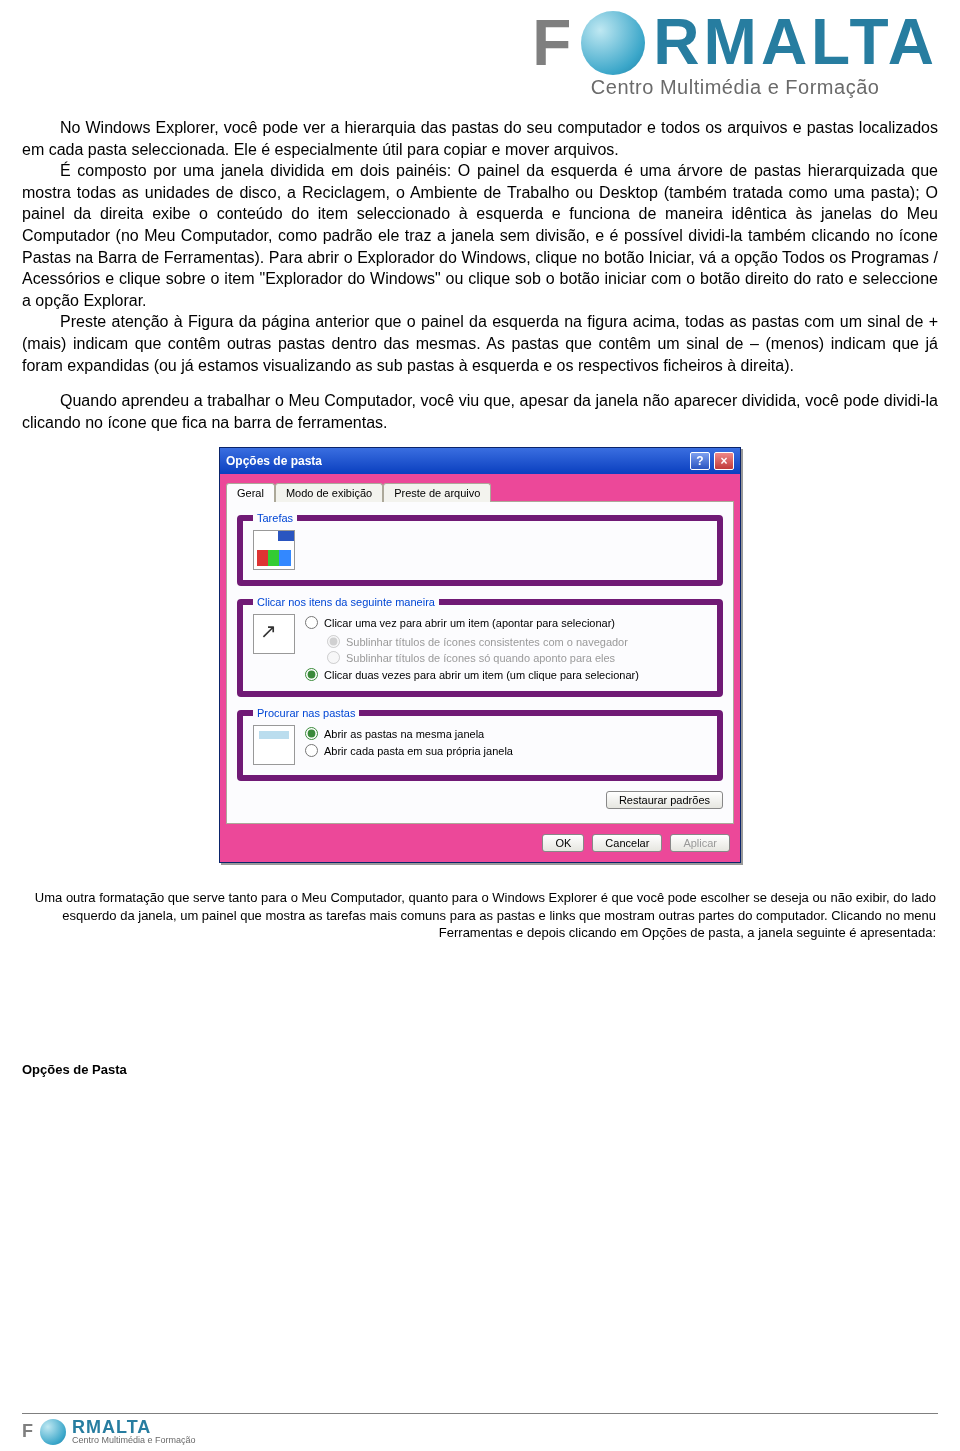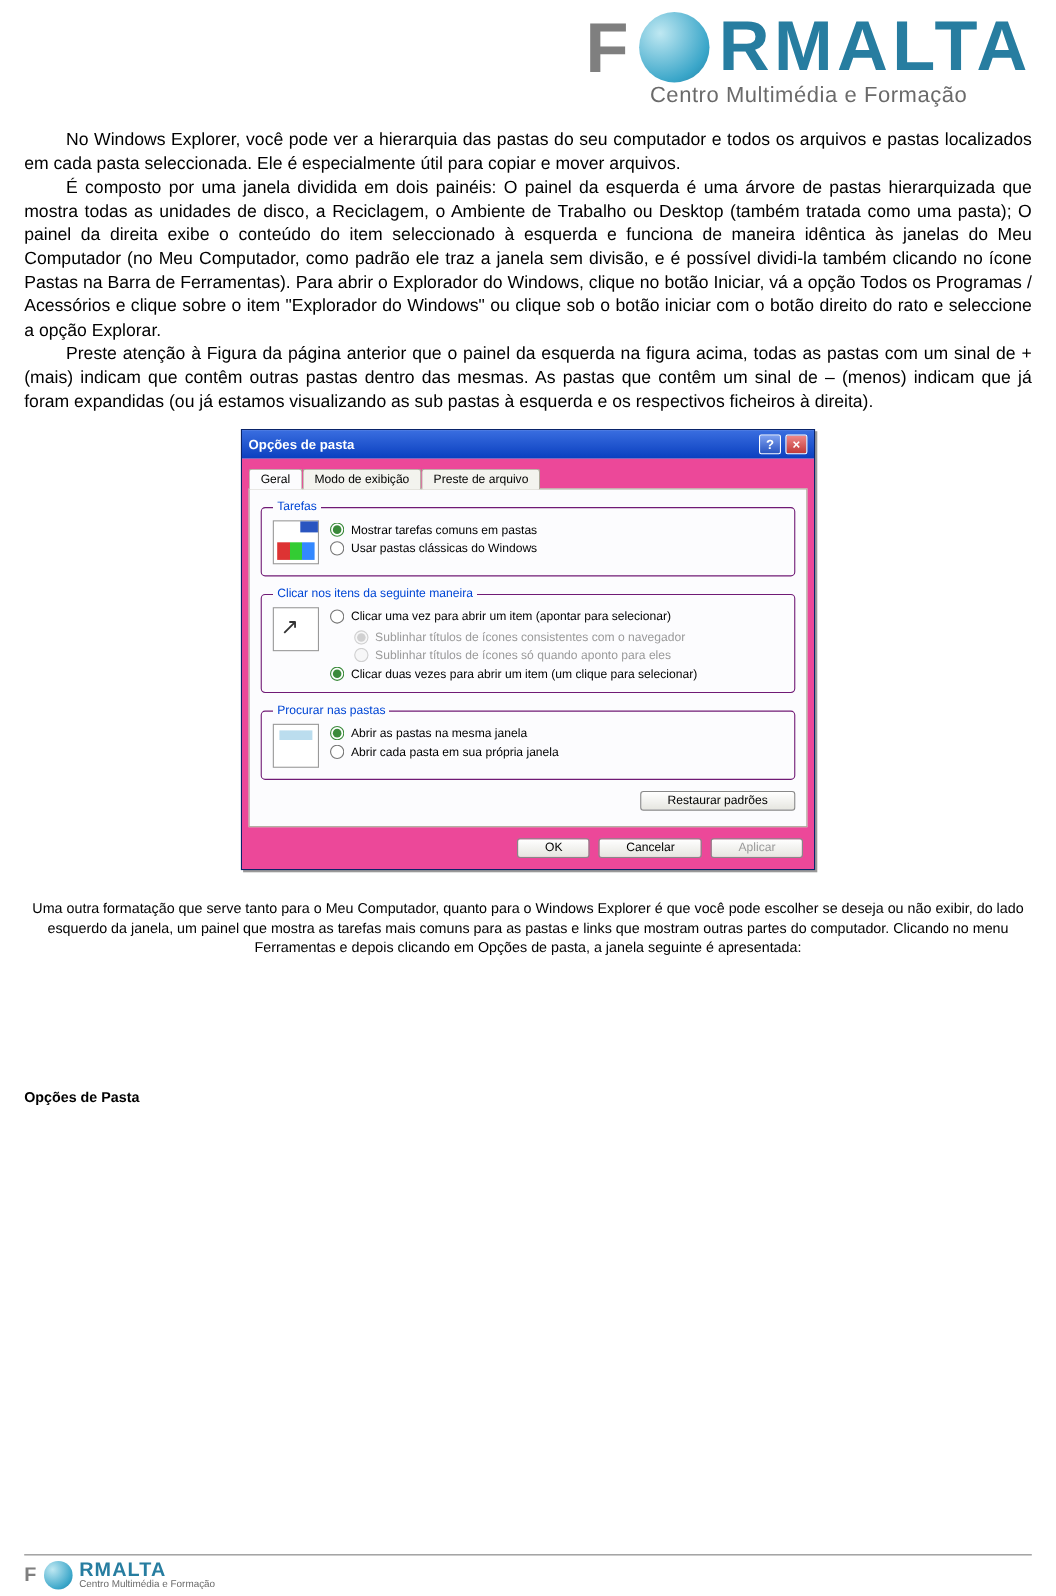--- a/index.html
+++ b/index.html
@@ -21,40 +21,40 @@
   .dlg{width:520px;border:1px solid #0a246a;font-family:Tahoma,Arial,sans-serif;font-size:11px;box-shadow:2px 2px 0 #999}
   .titlebar{background:linear-gradient(#3a6ee0,#0a3fbf);color:#fff;display:flex;align-items:center;justify-content:space-between;padding:4px 6px;font-weight:bold;font-size:12px}
   .tb-btns{display:flex;gap:4px}
   .tb-btn{width:18px;height:16px;border:1px solid #fff;border-radius:2px;background:linear-gradient(#7ea0f0,#2a55c0);color:#fff;display:flex;align-items:center;justify-content:center;font-weight:bold;cursor:default}
   .tb-close{background:linear-gradient(#f08888,#c03a3a)}
   .dlg-body{background:#ec4899;padding:4px 0 8px 0}
   .tabs-row{display:flex;gap:0;margin:4px 6px 0 6px}
   .tab{border:1px solid #aca899;border-bottom:none;background:#f3f3ee;padding:3px 10px;font-size:11px;border-radius:3px 3px 0 0;position:relative;top:1px}
   .tab.active{background:#fcfcfe;font-weight:normal;z-index:2}
   .tabs-panel{border:1px solid #aca899;background:#fcfcfe;margin:0 6px;padding:10px 10px 14px 10px}
-  fieldset.grp{border:1px solid #701a75;border-radius:4px;margin:0 0 10px 0;padding:6px 10px 10px 10px}
+  fieldset.grp{border:6px solid #701a75;border-radius:4px;margin:0 0 10px 0;padding:6px 10px 10px 10px}
   fieldset.grp>legend{color:#0046d5;font-size:11px;padding:0 4px}
   .row{display:flex;align-items:flex-start;gap:10px}
   .thumb{width:40px;height:38px;border:1px solid #999;background:#fff;position:relative;flex-shrink:0}
   .thumb::before{content:"";position:absolute;right:0;top:0;width:16px;height:10px;background:#2a55c0}
   .thumb::after{content:"";position:absolute;left:3px;bottom:3px;right:3px;height:16px;background:linear-gradient(90deg,#d33 0 33%,#3c3 33% 66%,#38f 66%)}
   .thumb2{width:40px;height:38px;border:1px solid #999;background:#fff;position:relative;flex-shrink:0}
   .thumb2::after{content:"";position:absolute;left:5px;top:5px;right:5px;bottom:5px;background:linear-gradient(#bde 0 30%,#fff 30%)}
   .thumb3{width:40px;height:38px;border:1px solid #999;background:#fff;position:relative;flex-shrink:0}
   .thumb3::after{content:"↗";position:absolute;left:6px;top:4px;font-size:20px;color:#333}
   .opts{display:flex;flex-direction:column;gap:4px;padding-top:2px}
   .opt{display:flex;align-items:center;gap:6px;color:#000}
   .opt input{accent-color:#3a8a3a;margin:0}
   .opt.disabled{color:#9a9a9a}
   .sub-opts{margin-left:22px;display:flex;flex-direction:column;gap:3px;margin-top:2px}
   .btn-row{display:flex;justify-content:flex-end;margin-top:8px}
   .btn-row2{display:flex;justify-content:flex-end;gap:8px;margin:10px 10px 2px 0}
-  .wbtn{border:1px solid #888;background:linear-gradient(#fff,#e6e6e0);border-radius:3px;padding:2px 24px;font-size:11px;cursor:default}
+  .wbtn{border:1px solid #888;background:linear-gradient(#fff,#e6e6e0);border-radius:3px;padding:2px 12px;font-size:11px;cursor:default}
   .wbtn.disabled{color:#9a9a9a}
-  .after-txt{text-align:center;font-size:13px;line-height:1.35;padding:0 2px}
+  .after-txt{text-align:right;font-size:13px;line-height:1.35;padding:0 2px}
   .sec-title{font-weight:bold;font-size:13px;margin-top:120px}
   
   .ftr{position:absolute;left:22px;right:22px;bottom:6px}
   .hl{border:none;border-top:1px solid #7f7f7f;margin:0 0 4px 0}
   .ftr-row{display:flex;align-items:center;justify-content:space-between}
   .mini-brand{display:flex;align-items:center;gap:6px}
   .mini-globe{width:26px;height:26px;border-radius:50%;background:radial-gradient(circle at 30% 30%,#bfe8f2 0%,#3aa6c9 70%,#1f7ca0 100%)}
   .mini-txt{display:flex;flex-direction:column;line-height:1}
   .mini-name{font-weight:900;font-family:"Arial Black",Arial;font-size:18px;color:#277da0;letter-spacing:1px}
   .mini-name .pre{color:#7f7f7f}
@@ -74,20 +74,21 @@
         <span class="big-name">RMALTA</span>
       </div>
       <div class="sub">Centro Multimédia e Formação</div>
     </div>
   </div>
 
   <div class="body">
     <p class="indent">No Windows Explorer, você pode ver a hierarquia das pastas do seu computador e todos os arquivos e pastas localizados em cada pasta seleccionada. Ele é especialmente útil para copiar e mover arquivos.</p>
     <p class="indent" style="margin-top:-14px">É composto por uma janela dividida em dois painéis: O painel da esquerda é uma árvore de pastas hierarquizada que mostra todas as unidades de disco, a Reciclagem, o Ambiente de Trabalho ou Desktop (também tratada como uma pasta); O painel da direita exibe o conteúdo do item seleccionado à esquerda e funciona de maneira idêntica às janelas do Meu Computador (no Meu Computador, como padrão ele traz a janela sem divisão, e é possível dividi-la também clicando no ícone Pastas na Barra de Ferramentas). Para abrir o Explorador do Windows, clique no botão Iniciar, vá a opção Todos os Programas / Acessórios e clique sobre o item "Explorador do Windows" ou clique sob o botão iniciar com o botão direito do rato e seleccione a opção Explorar.</p>
     <p class="indent" style="margin-top:-14px">Preste atenção à Figura da página anterior que o painel da esquerda na figura acima, todas as pastas com um sinal de + (mais) indicam que contêm outras pastas dentro das mesmas. As pastas que contêm um sinal de – (menos) indicam que já foram expandidas (ou já estamos visualizando as sub pastas à esquerda e os respectivos ficheiros à direita).</p>
+    <p class="indent">Quando aprendeu a trabalhar o Meu Computador, você viu que, apesar da janela não aparecer dividida, você pode dividi-la clicando no ícone que fica na barra de ferramentas.</p>
   </div>
 
   <div class="dlg-wrap">
     <div class="dlg">
       <div class="titlebar">
         <span>Opções de pasta</span>
         <span class="tb-btns">
           <span class="tb-btn">?</span>
           <span class="tb-btn tb-close">×</span>
         </span>
@@ -97,30 +98,20 @@
           <div class="tab active">Geral</div>
           <div class="tab">Modo de exibição</div>
           <div class="tab">Preste de arquivo</div>
         </div>
         <div class="tabs-panel">
 
           <fieldset class="grp">
             <legend>Tarefas</legend>
             <div class="row">
               <div class="thumb"></div>
-              <div class="opts">
-                <label class="opt">
-                  <input type="radio" name="g1" checked="" style="">
-                  <span>Mostrar tarefas comuns em pastas</span>
-                </label>
-                <label class="opt">
-                  <input type="radio" name="g1" style="">
-                  <span>Usar pastas clássicas do Windows</span>
-                </label>
-              </div>
             </div>
           </fieldset>
 
           <fieldset class="grp">
             <legend>Clicar nos itens da seguinte maneira</legend>
             <div class="row">
               <div class="thumb3"></div>
               <div class="opts">
                 <label class="opt">
                   <input type="radio" name="g3" style="">

